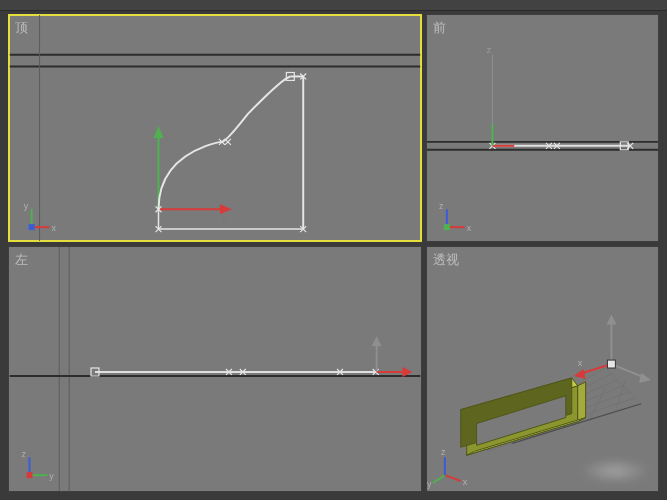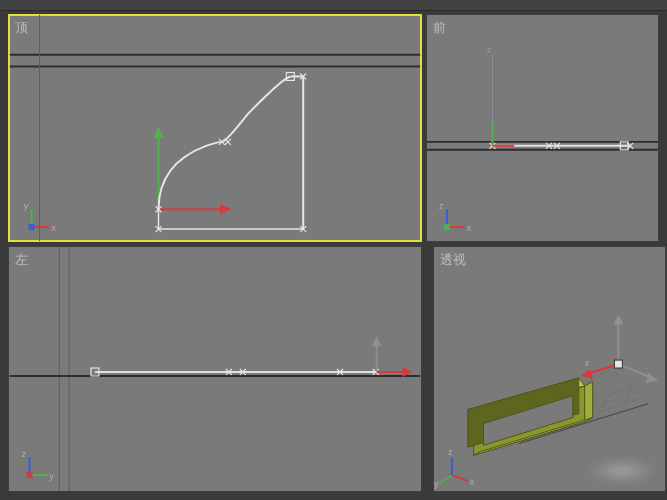--- a/index.html
+++ b/index.html
@@ -172,21 +172,21 @@
       <g transform="translate(20,230)">
         <line x1="0" y1="0" x2="18" y2="0" stroke="#4fb24f" stroke-width="2"></line>
         <line x1="0" y1="0" x2="0" y2="-18" stroke="#3a5cd8" stroke-width="2"></line>
         <rect x="-3" y="-3" width="6" height="6" fill="#d83a3a"></rect>
         <text x="-8" y="-18" fill="#b0b0b0" font-size="9">z</text>
         <text x="20" y="4" fill="#b0b0b0" font-size="9">y</text>
       </g>
     </svg>
   </div>
 
-  <div class="viewport" style="left:426px; top:246px; width:233px; height:246px;margin-left:7px;">
+  <div class="viewport" style="left:426px; top:246px; width:233px; height:246px;">
     <div class="vp-label">透视</div>
     <svg class="scene" viewBox="0 0 233 246">
 
       <g stroke="#6f6f6f" stroke-width="0.7">
         <line x1="60" y1="206" x2="216" y2="158"></line>
         <line x1="66" y1="200" x2="210" y2="152"></line>
         <line x1="72" y1="194" x2="204" y2="146"></line>
         <line x1="78" y1="188" x2="198" y2="140"></line>
         <line x1="84" y1="182" x2="192" y2="134"></line>
         <line x1="90" y1="176" x2="186" y2="128"></line>

